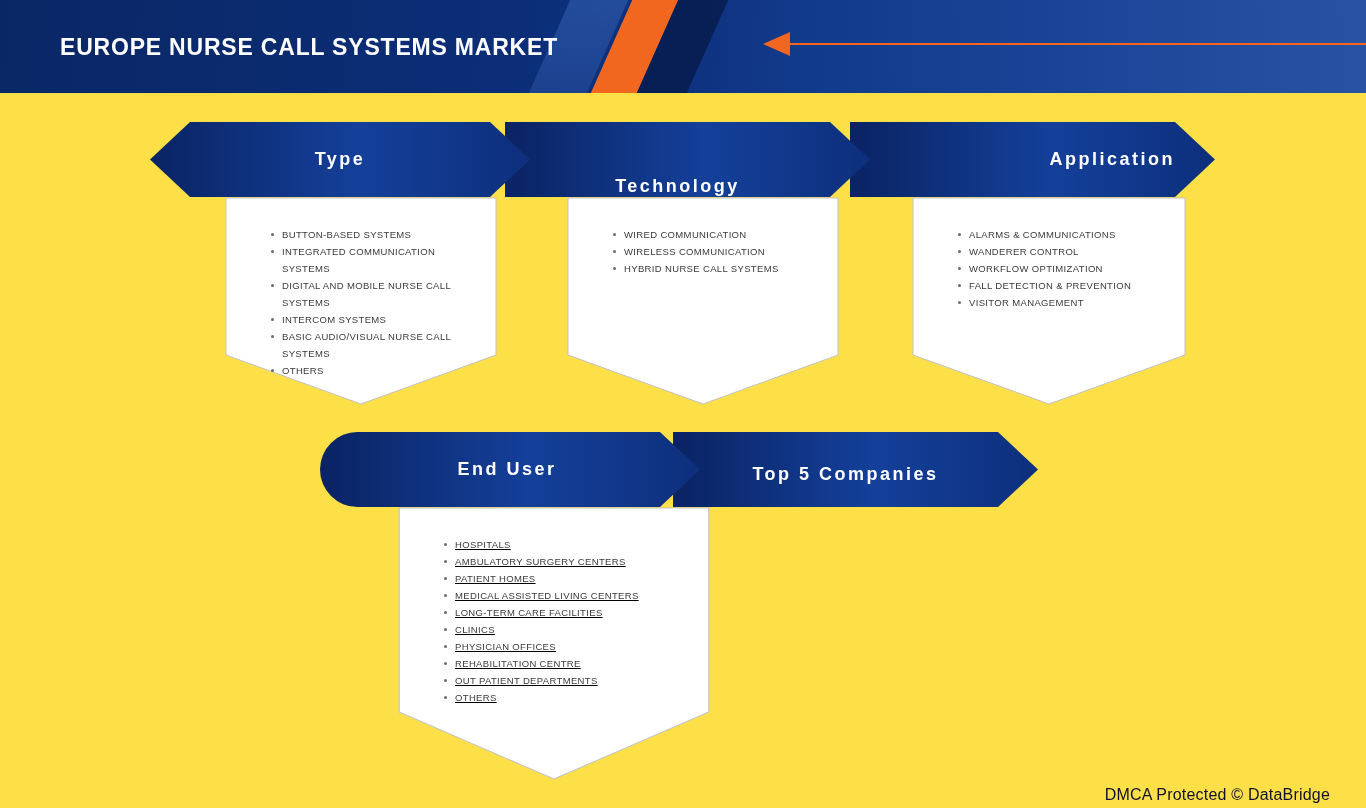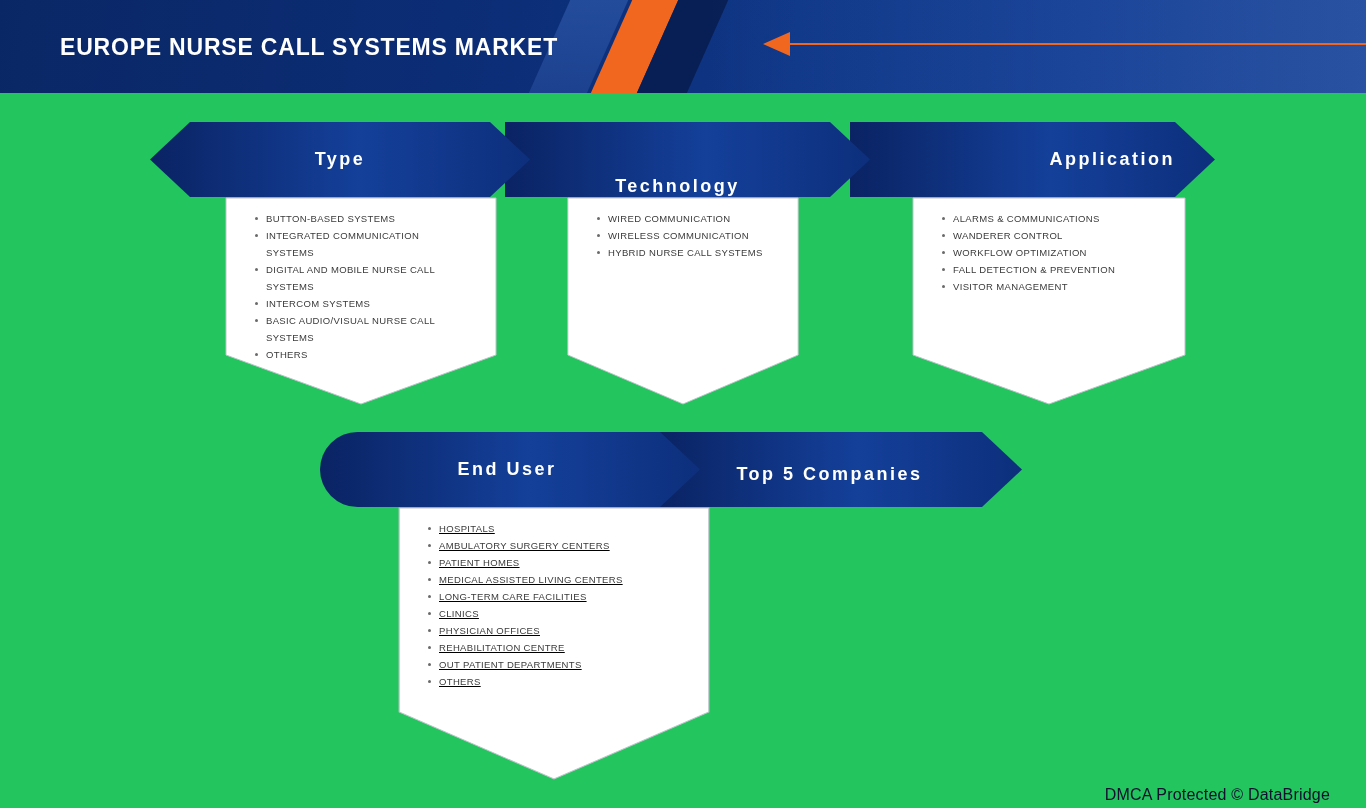--- a/index.html
+++ b/index.html
@@ -1,17 +1,17 @@
 <!DOCTYPE html>
 <html><head>
 <meta charset="utf-8">
 <style>
   html,body { margin:0; padding:0; background:#ffffff; }
   .canvas {
-    position:relative; width:1366px; height:808px; background:#22c55e;
+    position:relative; width:1366px; height:808px; background:#fde047;
     overflow:hidden; font-family:"Liberation Sans", sans-serif;
   }
 
   
   .header {
     position:absolute; top:0; left:0; width:1366px; height:93px;
     background:linear-gradient(97deg,#0a2765 0%, #0c2e78 38%, #0f3685 58%, #0d3080 100%);
     overflow:hidden;
   }
   .header .stripe { position:absolute; top:-40px; height:180px; transform:skewX(-24deg); }
@@ -53,36 +53,36 @@
     left:850px; top:122px; width:365px; z-index:1; padding:0 40px 0 20px;
     clip-path:polygon(0 0, calc(100% - 40px) 0, 100% 50%, calc(100% - 40px) 100%, 0 100%);
     justify-content:flex-end;
   }
   .b-enduser {
     left:320px; top:432px; width:380px; z-index:3; padding:0 40px 0 34px;
     border-radius:38px 0 0 38px;
     clip-path:polygon(0 0, calc(100% - 40px) 0, 100% 50%, calc(100% - 40px) 100%, 0 100%);
   }
   .b-top5 {
-    left:657px; top:432px; width:365px; z-index:2; padding:10px 40px 0 20px;
+    left:673px; top:432px; width:365px; z-index:2; padding:10px 40px 0 20px;
     clip-path:polygon(0 0, calc(100% - 40px) 0, 100% 50%, calc(100% - 40px) 100%, 0 100%);
   }
 
   
   .panel { position:absolute; }
   .panel svg { position:absolute; left:0; top:0; width:100%; height:100%; display:block; }
   .panel svg polygon { fill:#ffffff; stroke:#bfc3c9; stroke-width:1; }
   .p-type    { left:225px; top:197px; width:272px; height:208px; }
-  .p-tech    { left:567px; top:197px; width:232px; height:208px; }
+  .p-tech    { left:567px; top:197px; width:272px; height:208px; }
   .p-app     { left:912px; top:197px; width:274px; height:208px; }
   .p-enduser { left:398px; top:507px; width:312px; height:273px;text-decoration:underline; }
   .p-top5    { left:742px; top:507px; width:272px; height:273px; }
 
   .panel-list {
-    position:relative; margin:0; list-style:none;
+    position:relative; margin:16px; list-style:none;
     padding:13px 28px 0 28px;
   }
   .row2 .panel-list { padding-right:16px; }
   .panel-list li {
     position:relative; padding-left:13px;
     font-size:9.5px; line-height:17px; letter-spacing:0.35px;
     color:#3a3a3a; font-weight:500;
   }
   .panel-list li::before {
     content:""; position:absolute; left:2px; top:7px;

